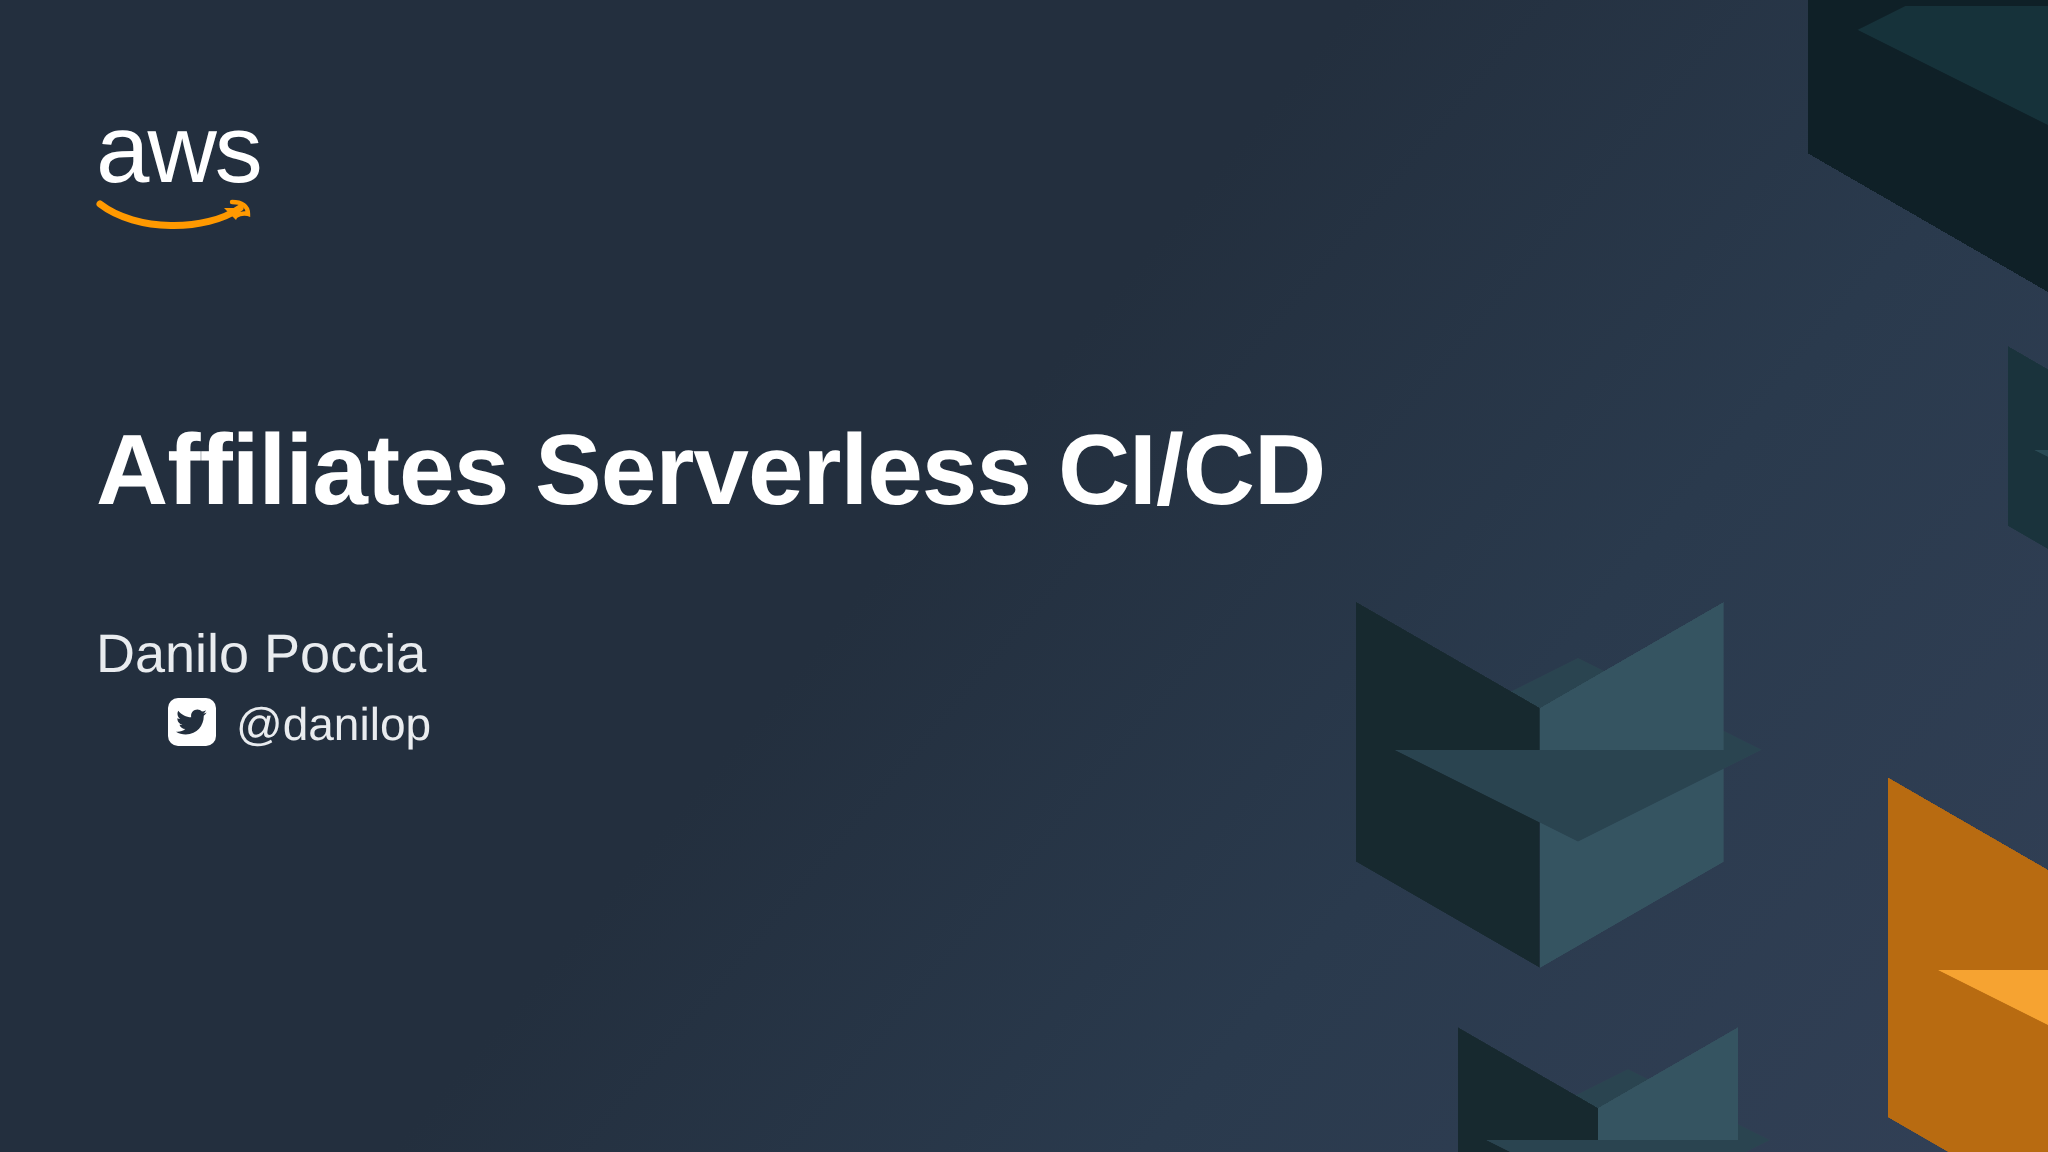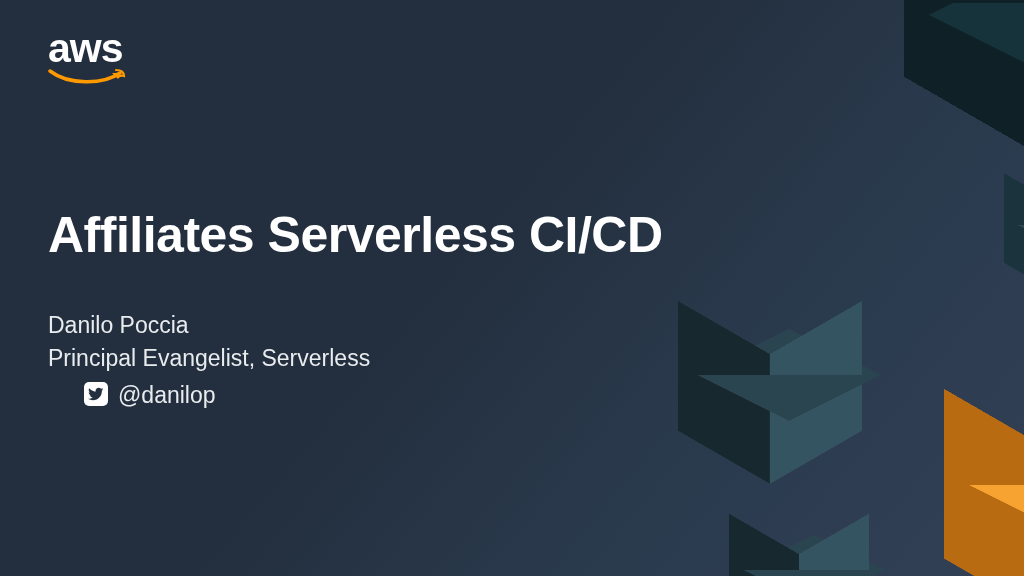--- a/index.html
+++ b/index.html
@@ -10,46 +10,47 @@
     height: 576px;
     background: linear-gradient(130deg, #232f3e 0%, #232f3e 45%, #2a3a4d 70%, #324056 100%);
     color: #ffffff;
   }
   .logo {
     position: absolute;
     top: 28px;
     left: 48px;
   }
   .logo .aws-text {
-    font-size: 41px;
-    font-weight: 700;
+    font-size: 48px;
+    font-weight: 400;
     letter-spacing: -1px;
     color: #ffffff;
     line-height: 1;
+    margin-top: 24px;
   }
   .logo svg.smile {
     display: block;
     margin-top: -2px;
   }
   .title {
     position: absolute;
     top: 206px;
     left: 48px;
     font-size: 50px;
     font-weight: 700;
     letter-spacing: -0.5px;
     color: #ffffff;
   }
   .speaker {
     position: absolute;
     top: 312px;
     left: 48px;
   }
   .speaker .name {
-    font-size: 23px;
+    font-size: 27px;
     font-weight: 400;
     color: #e9ecef;
     margin-bottom: 6px;
   }
   .speaker .role {
     font-size: 23px;
     font-weight: 400;
     color: #e9ecef;
     margin-bottom: 10px;
   }
@@ -155,21 +156,20 @@
       <path d="M2 4 C 20 18, 55 18, 72 6" stroke="#ff9900" stroke-width="3.5" fill="none" stroke-linecap="round"></path>
       <path d="M68 3 C 73 3, 76 5, 76 9 C 76 9, 73 8, 70 10" stroke="#ff9900" stroke-width="2.2" fill="none" stroke-linecap="round"></path>
       <path d="M64 6 L 73 6 L 70 12 Z" fill="#ff9900"></path>
     </svg>
   </div>
 
   <h1 class="title">Affiliates Serverless CI/CD</h1>
 
   <div class="speaker">
     <div class="name">Danilo Poccia</div>
-    <div class="role">Principal Evangelist, Serverless</div>
     <div class="twitter">
       <span class="tw-icon">
         <svg width="16" height="16" viewBox="0 0 24 24">
             <path fill="#232f3e" d="M23 4.9c-.8.4-1.7.6-2.6.8.9-.6 1.7-1.5 2-2.6-.9.5-1.9.9-2.9 1.1C18.6 3.3 17.4 2.7 16 2.7c-2.6 0-4.7 2.1-4.7 4.7 0 .4 0 .7.1 1.1C7.7 8.3 4.1 6.4 1.7 3.5c-.4.7-.6 1.5-.6 2.4 0 1.6.8 3.1 2.1 3.9-.8 0-1.5-.2-2.2-.6v.1c0 2.3 1.6 4.2 3.8 4.6-.4.1-.8.2-1.3.2-.3 0-.6 0-.9-.1.6 1.9 2.3 3.2 4.4 3.3-1.6 1.3-3.6 2-5.8 2H0c2.1 1.3 4.6 2.1 7.3 2.1 8.7 0 13.5-7.2 13.5-13.5v-.6c.9-.7 1.7-1.5 2.2-2.4z"></path>
           </svg>
       </span>
       <span class="handle">@danilop</span>
     </div>
   </div>
 

